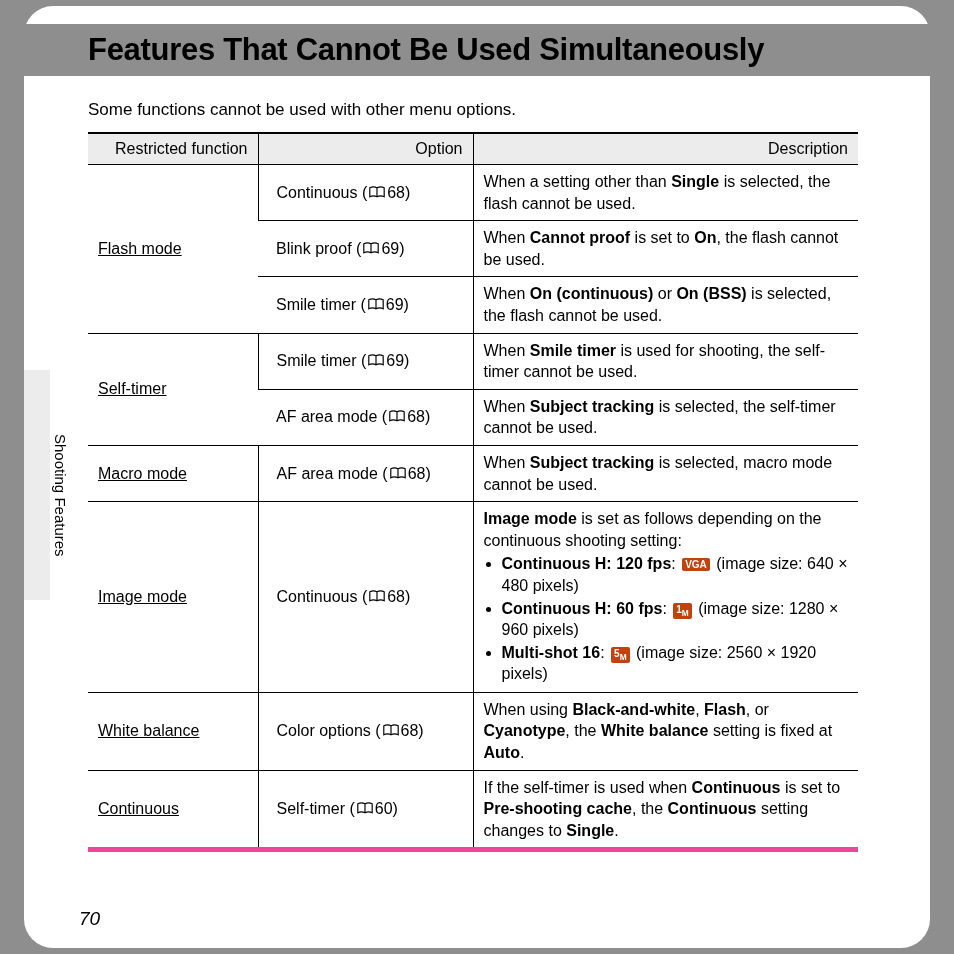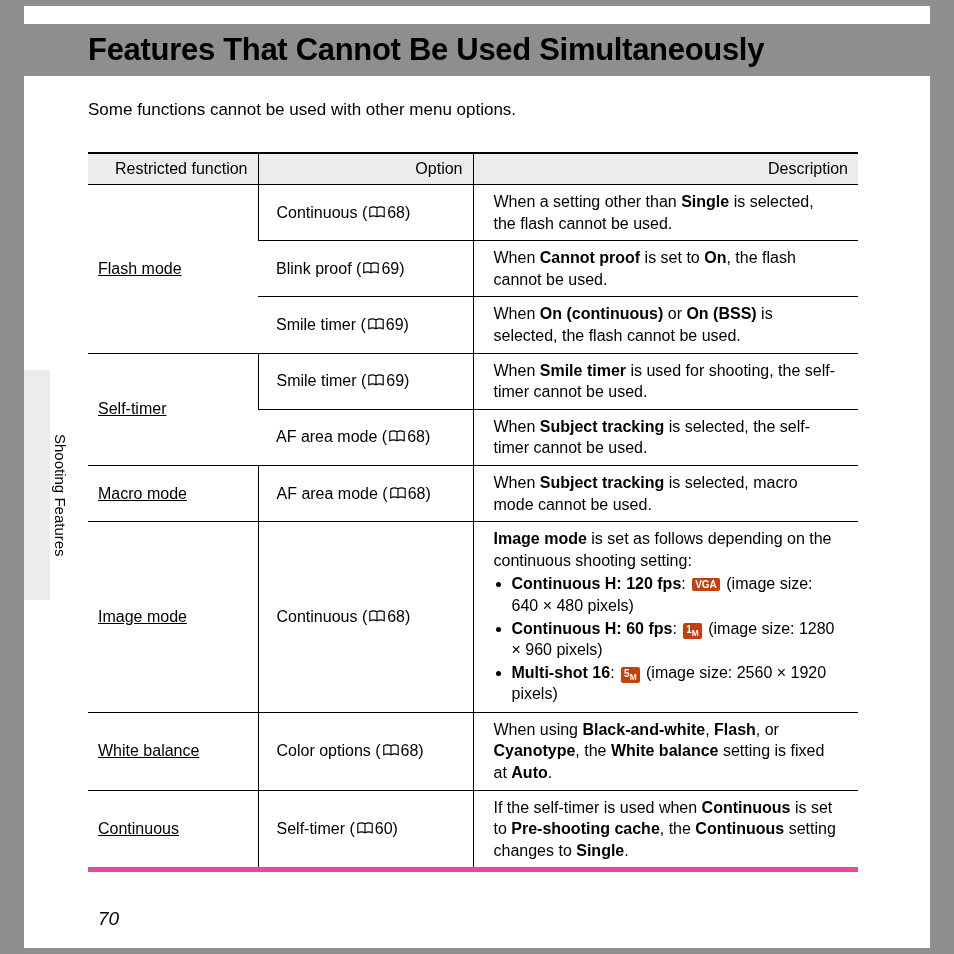--- a/index.html
+++ b/index.html
@@ -11,35 +11,36 @@
     color: #000;
     position: relative;
   }
   .page {
     position: absolute;
     left: 24px;
     top: 6px;
     width: 906px;
     height: 942px;
     background: #fff;
+    border-radius: 29px;
   }
   .title-band {
     background: #8e8e8e;
     margin-left: 0;
     padding: 8px 0 8px 64px;
     margin-top: 18px;
   }
   .title-band h1 {
     font-size: 31px;
     font-weight: 700;
     color: #000;
     letter-spacing: -0.3px;
   }
   .intro {
-    padding: 24px 72px 32px 64px;
+    padding: 24px 72px 12px 64px;
     font-size: 17px;
     font-weight: 300;
   }
   .table-wrap {
     padding: 0 72px 0 64px;
   }
   table {
     border-collapse: collapse;
     width: 100%;
     font-size: 16px;
@@ -58,21 +59,21 @@
     padding: 6px 18px;
     vertical-align: middle;
     font-weight: 300;
   }
   tbody td.func {
     padding-left: 10px;
     text-decoration: underline;
   }
   tbody td + td { border-left: 0.75px solid #000; }
   tbody tr:last-child td { border-bottom: 5px solid #ec4899; }
-  .desc { line-height: 1.35; padding: 6px 20px; }
+  .desc { line-height: 1.35; padding: 6px 10px; }
   .desc ul { list-style: disc; padding-left: 18px; margin-top: 2px; }
   .desc li { margin: 1px 0; }
   b { font-weight: 700; }
   .ref-icon {
     display: inline-block;
     vertical-align: -2px;
     width: 18px;
     height: 14px;
     margin: 0 1px;
   }
@@ -100,21 +101,21 @@
   .side-label {
     position: absolute;
     left: 52px;
     top: 434px;
     writing-mode: vertical-rl;
     font-size: 15px;
     font-weight: 400;
   }
   .page-num {
     position: absolute;
-    left: 74px;
+    left: 55px;
     bottom: 18px;
     font-style: italic;
     font-size: 19px;
   }
 </style>
 </head>
 <body>
 
 <div class="page">
   <div class="title-band">

